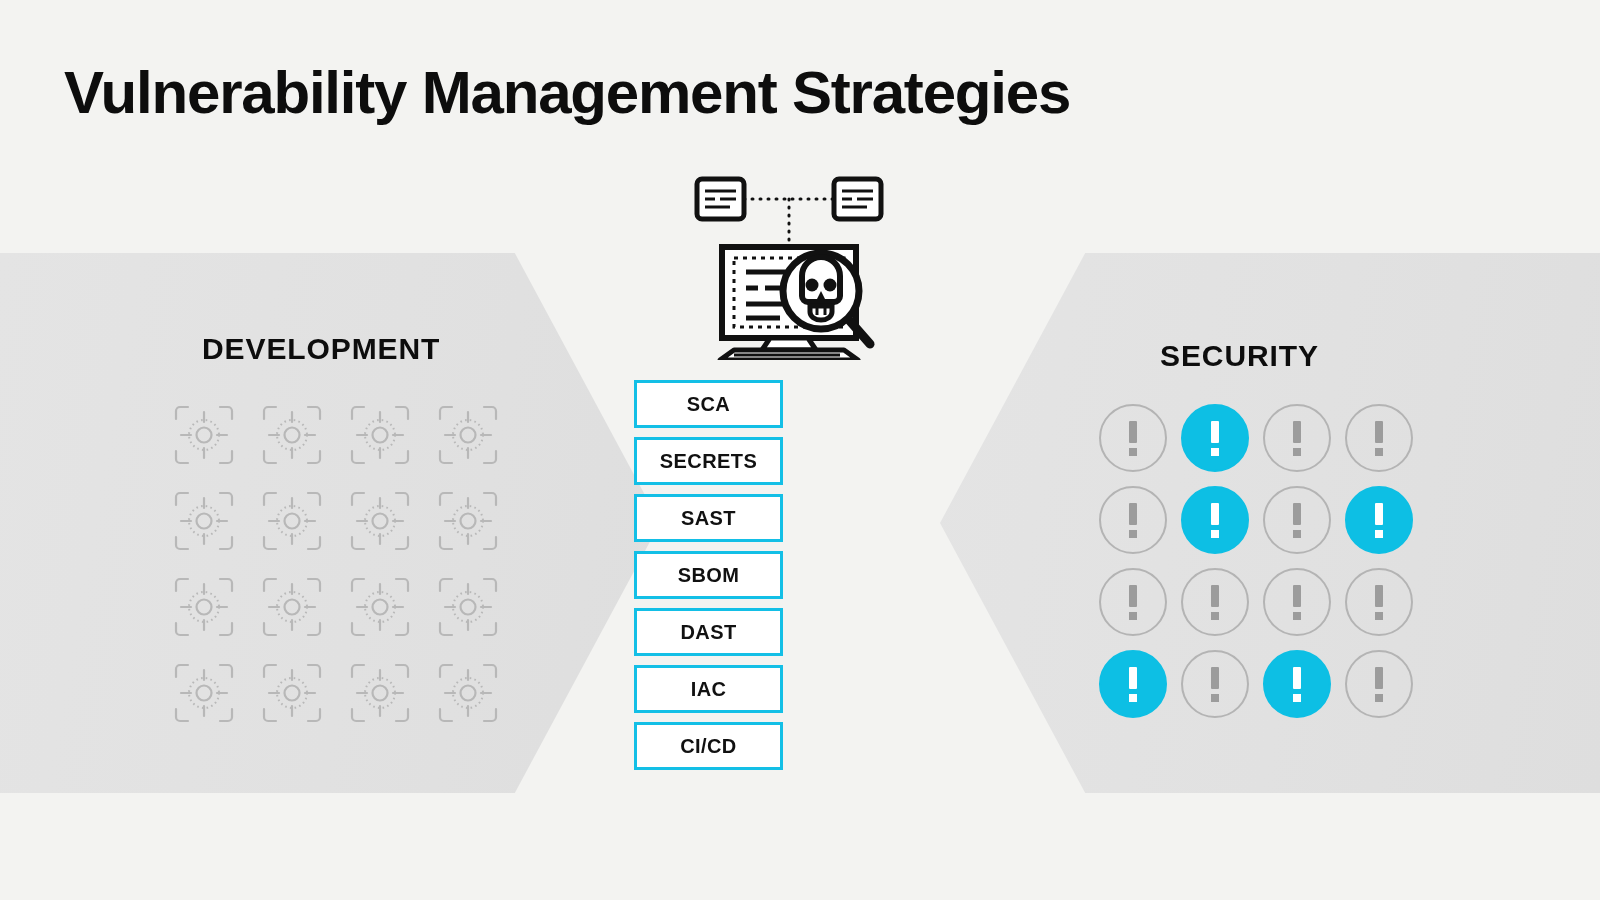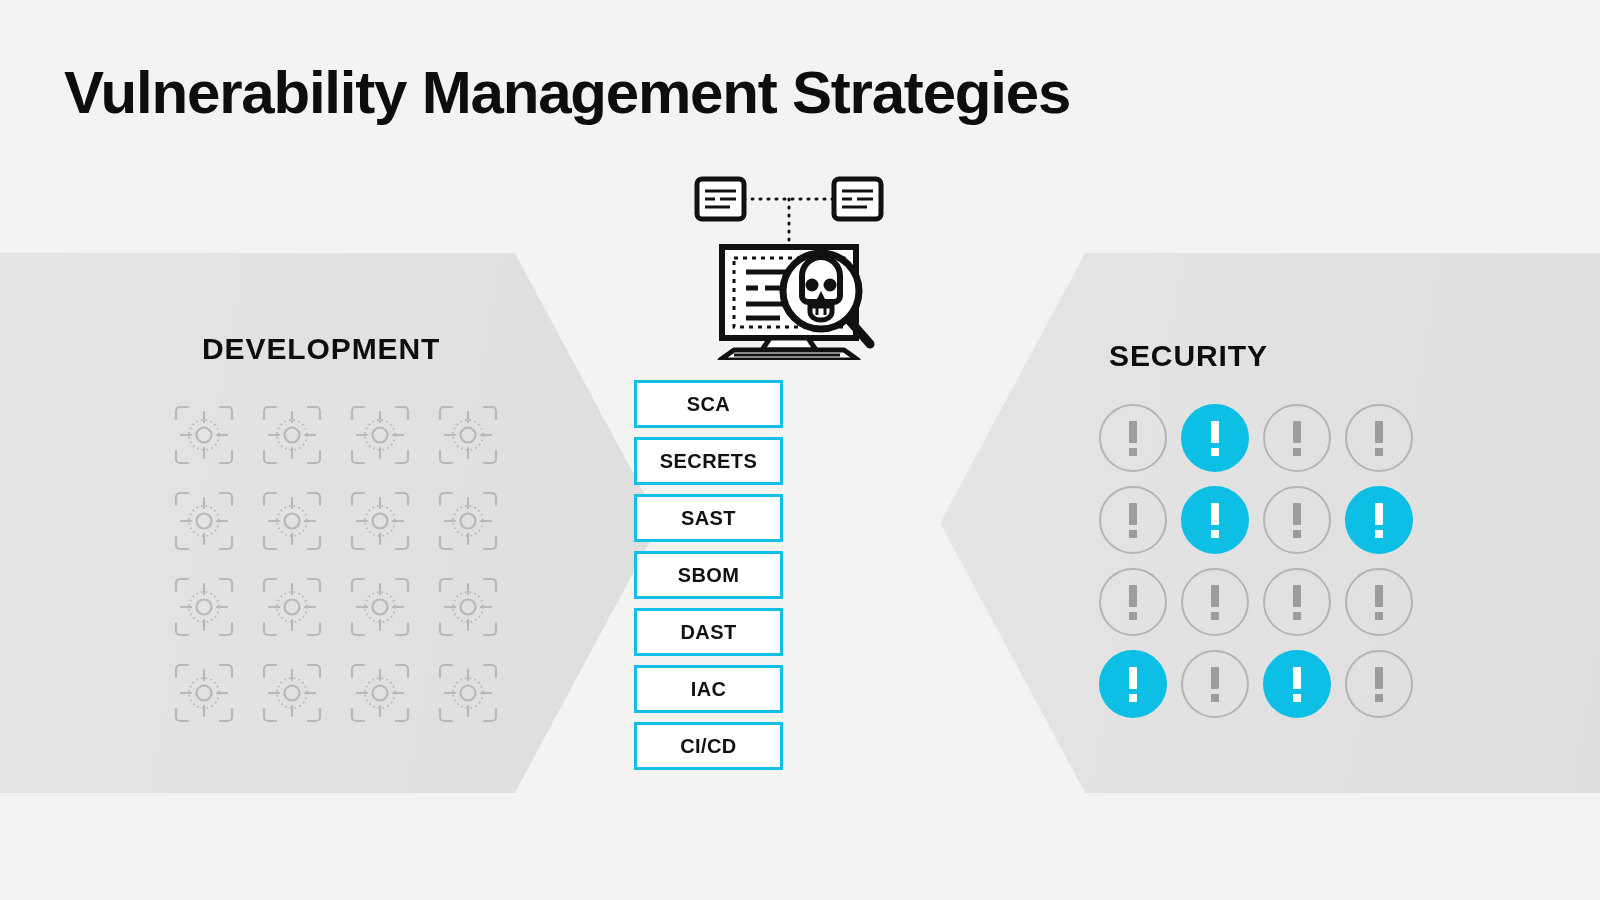--- a/index.html
+++ b/index.html
@@ -43,21 +43,21 @@
   .section-heading {
     position: absolute;
     font-size: 30px;
     font-weight: 700;
     letter-spacing: 0.9px;
     color: #0d0d0d;
     white-space: nowrap;
     text-align: center;
   }
   .heading-development { left: 202px; top: 332px; }
-  .heading-security    { left: 1109px; top: 339px; }
+  .heading-security    { left: 1160px; top: 339px; }
 
   
   .target-grid {
     position: absolute;
     left: 160px; top: 392px;
     display: grid;
     grid-template-columns: repeat(4, 88px);
     grid-template-rows: repeat(4, 86px);
     column-gap: 0px; row-gap: 0px;
   }

